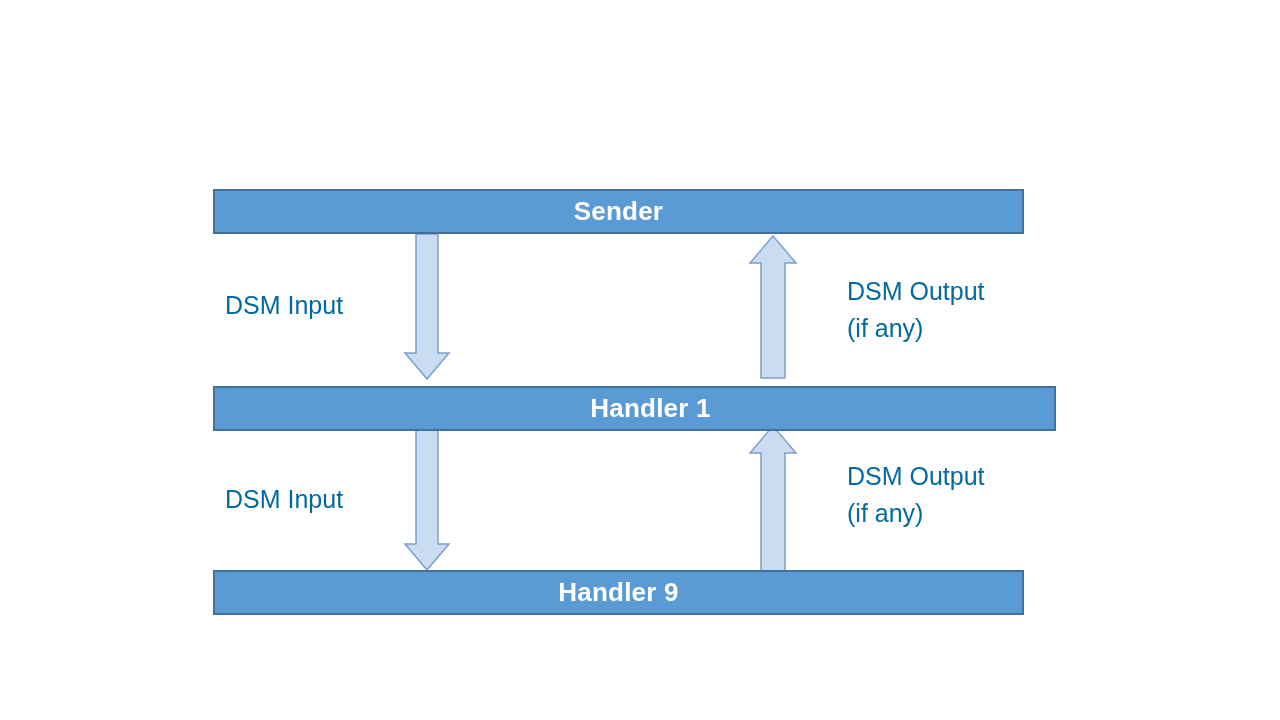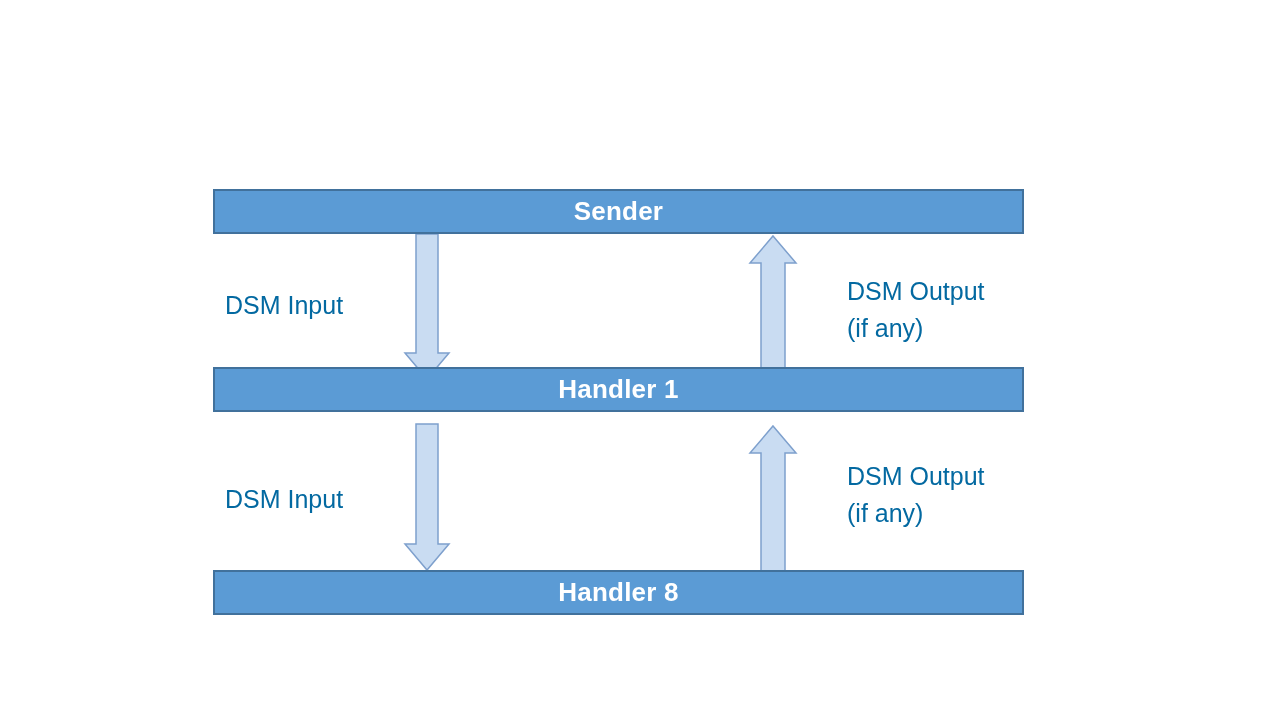--- a/index.html
+++ b/index.html
@@ -25,21 +25,21 @@
     border: 2px solid #41719C;
     display: flex;
     align-items: center;
     justify-content: center;
     color: #ffffff;
     font-weight: bold;
     font-size: 26px;
     letter-spacing: 0.2px;
   }
   #bar-sender   { top: 174px; }
-  #bar-handler1 { top: 352px; }
+  #bar-handler1 { top: 371px; padding-left: 32px; }
   #bar-handler2 { top: 555px; }
 
   .edge-label {
     position: absolute;
     color: #0369a1;
     font-size: 25px;
     line-height: 37px;
     white-space: nowrap;
   }
   #label-input-1  { left: 225px; top: 272px; }
@@ -75,21 +75,21 @@
 
   <div id="bar-sender" class="bar">
     <span>Sender</span>
   </div>
 
   <div id="bar-handler1" class="bar">
     <span>Handler 1</span>
   </div>
 
   <div id="bar-handler2" class="bar">
-    <span>Handler 8</span>
+    <span>Handler 9</span>
   </div>
 
   <div id="label-input-1" class="edge-label">
     <div>DSM Input</div>
   </div>
 
   <div id="label-output-1" class="edge-label">
     <div>DSM Output</div>
     <div>(if any)</div>
   </div>

